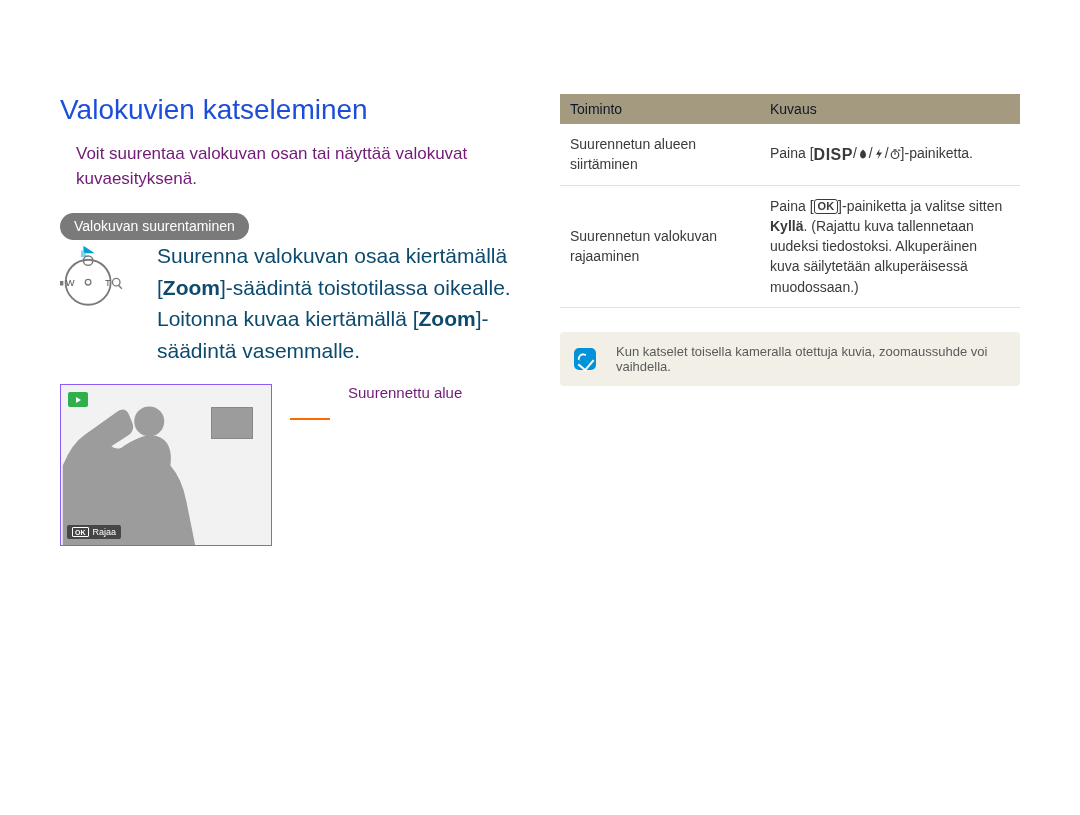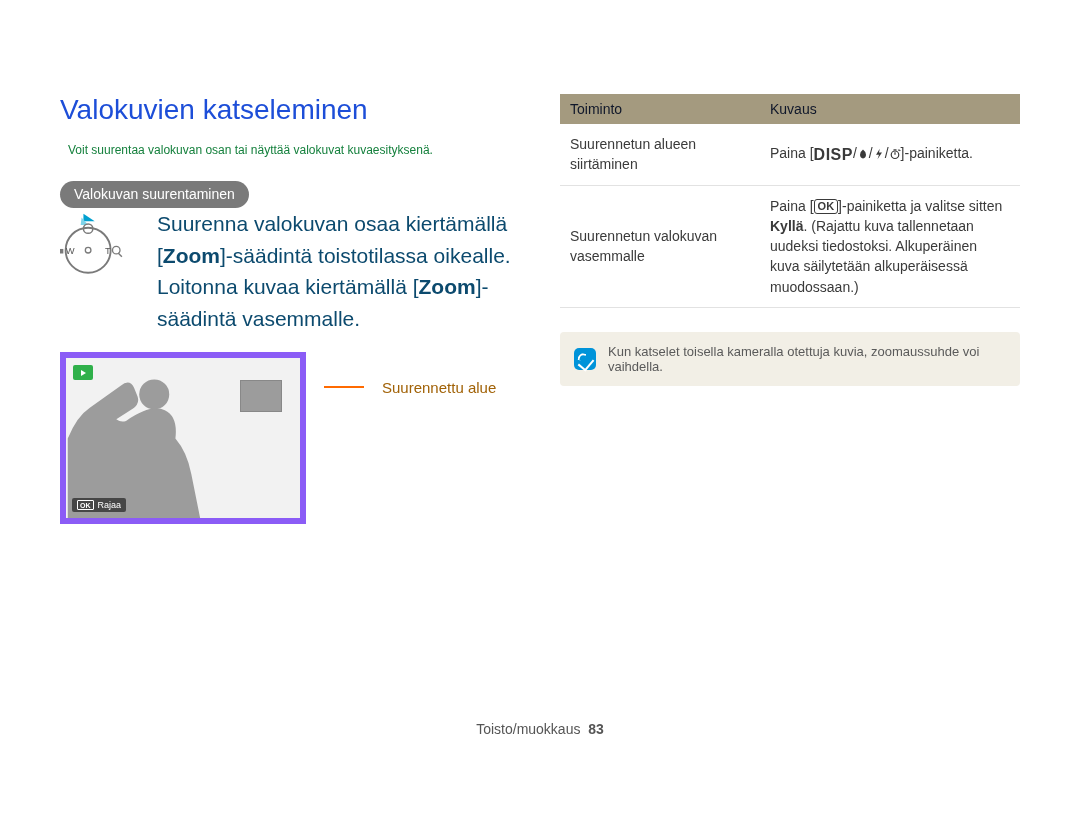--- a/index.html
+++ b/index.html
@@ -36,24 +36,24 @@
   .col-right {
     flex: 1;
   }
   h1.section-title {
     font-size: 28px;
     font-weight: 400;
     color: #1d4ed8;
     margin: 0 0 16px 0;
   }
   p.lead {
-    font-size: 12px;
+    font-size: 17px;
     line-height: 1.45;
-    color: #15803d;
-    margin: 0 0 22px 8px;
+    color: #701a75;
+    margin: 0 0 22px 16px;
   }
   .pill {
     display: inline-block;
     background: #7a7a7a;
     color: #fff;
     font-size: 14px;
     border-radius: 14px;
     padding: 5px 14px 6px;
   }
   .zoom-row {
@@ -75,25 +75,24 @@
   }
   .zoom-desc b { font-weight: 600; }
   .preview-row {
     display: flex;
     align-items: flex-start;
     gap: 18px;
   }
   .preview {
     width: 210px;
     height: 160px;
-    border: 6px solid #8b5cf6;
+    border: 1px solid #8b5cf6;
     background: #f2f2f2;
     position: relative;
     overflow: hidden;
-    padding-left: 24px;
   }
   .preview .play-badge {
     position: absolute;
     top: 7px;
     left: 7px;
     width: 20px;
     height: 15px;
     background: #2fb04a;
     border-radius: 2px;
     display:flex; align-items:center; justify-content:center;
@@ -132,22 +131,21 @@
   .crop-tag .ok-mini{
     display:inline-block; border:1px solid #fff; font-size:7px; line-height:1;
     padding:0.5px 2px; border-radius:1px; font-weight:700;
   }
   .zoom-leader {
     height: 2px; width: 40px; background: #ff6a00;
     margin-top: 34px;
   }
   .zoom-label {
     font-size: 15px;
-    color: #a16207;
-    margin-top: 27px;
+    color: #701a75;
   }
   
   table.func {
     width: 100%;
     border-collapse: collapse;
     font-size: 14px;
   }
   table.func thead th {
     background: #a49a7f;
     color: #0f172a;
@@ -179,21 +177,21 @@
     font-weight:800;
     letter-spacing:0.5px;
     vertical-align:middle;
   }
   .note-box {
     margin-top: 24px;
     background: #f2efe6;
     border-radius: 4px;
     padding: 12px 14px;
     display: flex;
-    gap: 12px;
+    gap: 20px;
     align-items: center;
   }
   .note-icon {
     width: 22px; height: 22px; flex: 0 0 22px;
     background: #0093d9; border-radius: 5px;
     position: relative;
   }
   .note-icon::before{
     content:""; position:absolute; left:5px; top:10px;
     width:12px; height:8px;
@@ -293,31 +291,28 @@
                   <path d="M9 1 L4 9 L8 9 L6 15 L12 6 L8 6 Z" fill="#3a3a3a"></path>
                 </svg><span>/</span><svg class="glyph" viewBox="0 0 16 16">
                   <circle cx="8" cy="9" r="5" fill="none" stroke="#3a3a3a" stroke-width="1.6"></circle>
                   <line x1="8" y1="9" x2="8" y2="5.5" stroke="#3a3a3a" stroke-width="1.6"></line>
                   <line x1="6" y1="2.5" x2="10" y2="2.5" stroke="#3a3a3a" stroke-width="1.6"></line>
                   <path d="M12 3 Q14 2 15 4" fill="none" stroke="#3a3a3a" stroke-width="1.4"></path>
                 </svg><span>]-painiketta.</span>
             </td>
           </tr>
           <tr>
-            <td>Suurennetun valokuvan vasemmalle</td>
+            <td>Suurennetun valokuvan rajaaminen</td>
             <td>
               <span>Paina [</span><span class="ok-badge">OK</span><span>]-painiketta ja valitse sitten </span><b>Kyllä</b><span>. (Rajattu kuva tallennetaan uudeksi tiedostoksi. Alkuperäinen kuva säilytetään alkuperäisessä muodossaan.)</span>
             </td>
           </tr>
         </tbody>
       </table>
 
       <div class="note-box">
         <div class="note-icon"></div>
         <div class="note-text">Kun katselet toisella kameralla otettuja kuvia, zoomaussuhde voi vaihdella.</div>
       </div>
     </div>
   </div>
 
-  <div class="footer">
-    <span>Toisto/muokkaus</span>&nbsp;&nbsp;<span class="num">83</span>
-  </div>
 </div>
 
 </body></html>

